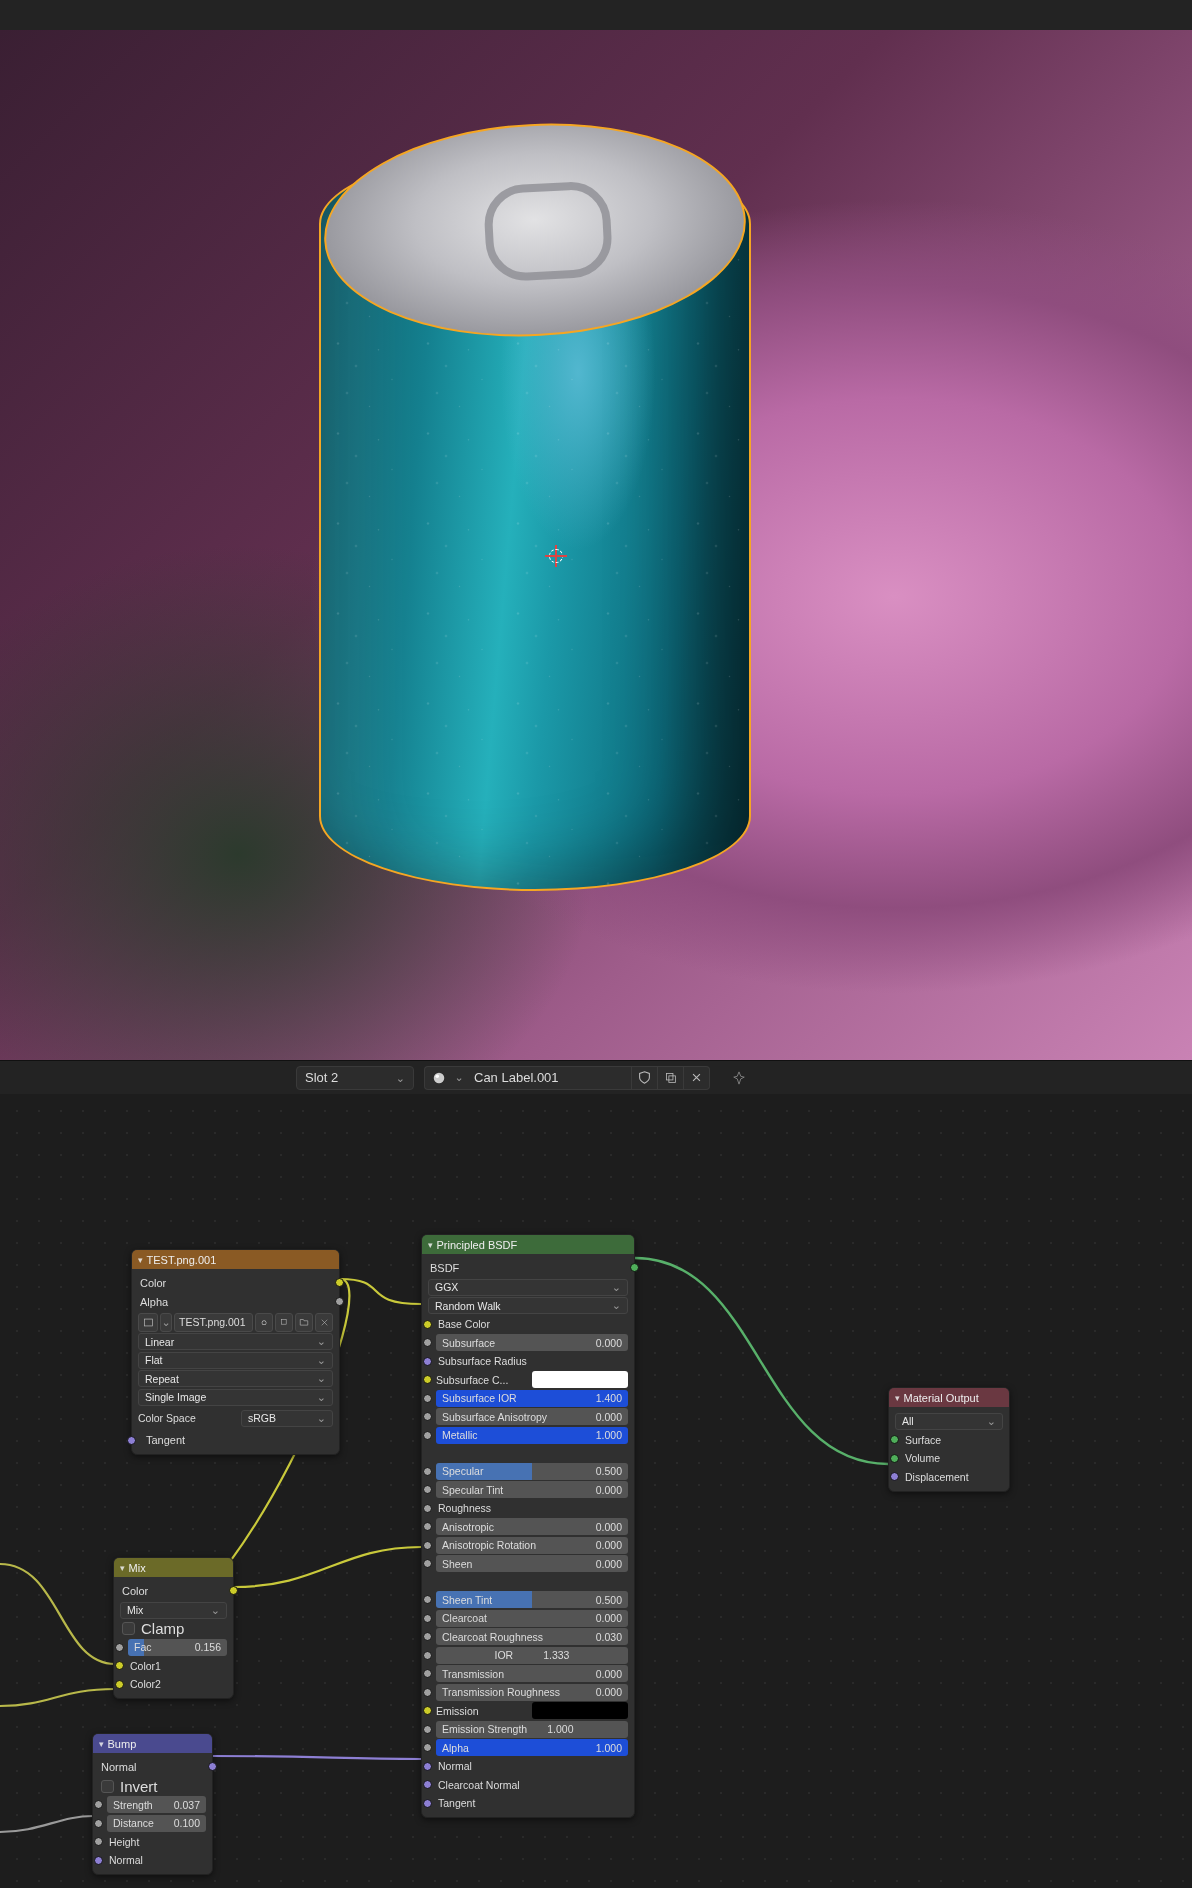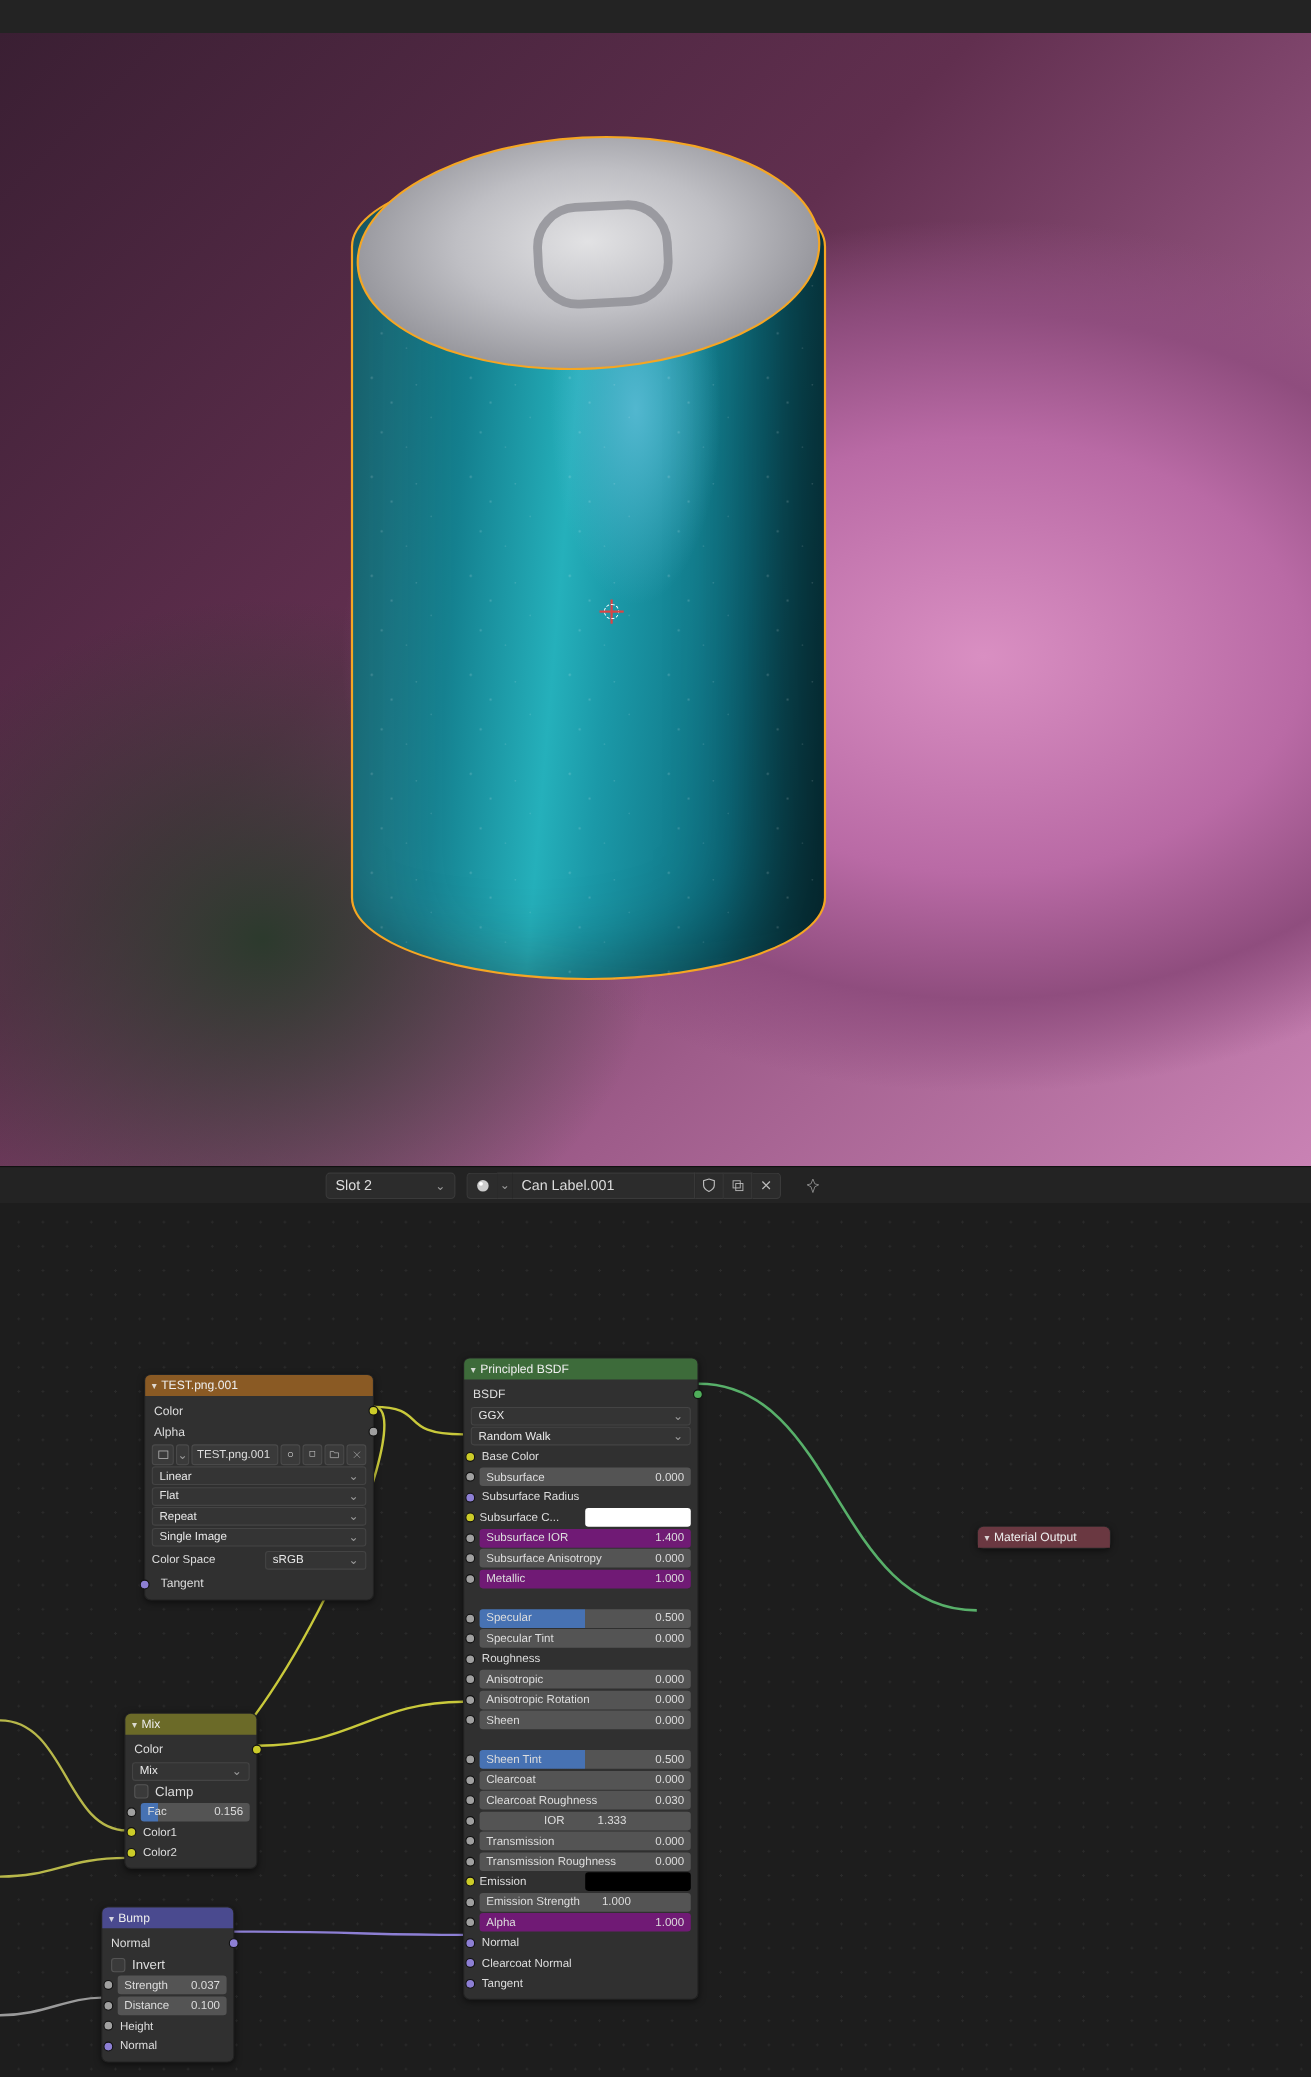--- a/index.html
+++ b/index.html
@@ -228,21 +228,21 @@
     align-items: center;
     padding: 0 6px;
     font-size: 10.5px;
     color: #e8e8e8;
   }
   .select-row { justify-content: space-between; background: #343434; border: 1px solid #444; }
 
   .check-row {
     display:flex; align-items:center;
     margin: 1.5px 8px; height:17px; gap:6px;
-    font-size: 12px;
+    font-size: 15px;
   }
   .check-row .cb {
     width:13px; height:13px;
     background:#3a3a3a; border:1px solid #555; border-radius:3px;
   }
 
   
   .img-browse {
     display:flex; gap:2px;
     margin: 1.5px 6px;
@@ -263,21 +263,21 @@
     display: flex;
     align-items: center;
     margin: 1.5px 6px 1.5px 14px;
     height: 17px;
     border-radius: 3px;
     padding: 0 6px;
     font-size: 10.5px;
     justify-content: space-between;
   }
   .prow.gray { background:#545454; }
-  .prow.blue { background:#701a75; }
+  .prow.blue { background:#1d4ed8; }
   .prow.blue-50 { background: linear-gradient(to right,#4772b3 50%,#545454 50%); margin-top: 19px; }
   .prow .psock {
     position:absolute; left:-13px; top:4px;
     width:9px; height:9px; border-radius:50%;
     background:#a0a0a0; border:1px solid #111;
   }
 
   .plabelrow {
     position: relative;
     display:flex; align-items:center;
@@ -670,15 +670,33 @@
           <span>Tangent</span>
         </div>
     </div>
   </div>
 
   <div class="node" style="left:888px; top:293px; width:122px;">
     <div class="node-hdr hdr-maroon">
       <span class="chev">▾</span>
       <span>Material Output</span>
     </div>
+    <div class="node-body">
+      <div class="select-row">
+          <span>All</span>
+          <span class="chev-down"></span>
+        </div>
+      <div class="plabelrow">
+          <span class="psock" style="background:#4fae5a;"></span>
+          <span>Surface</span>
+        </div>
+      <div class="plabelrow">
+          <span class="psock" style="background:#4fae5a;"></span>
+          <span>Volume</span>
+        </div>
+      <div class="plabelrow">
+          <span class="psock p"></span>
+          <span>Displacement</span>
+        </div>
+    </div>
   </div>
 
 </div>
 
 </body></html>

